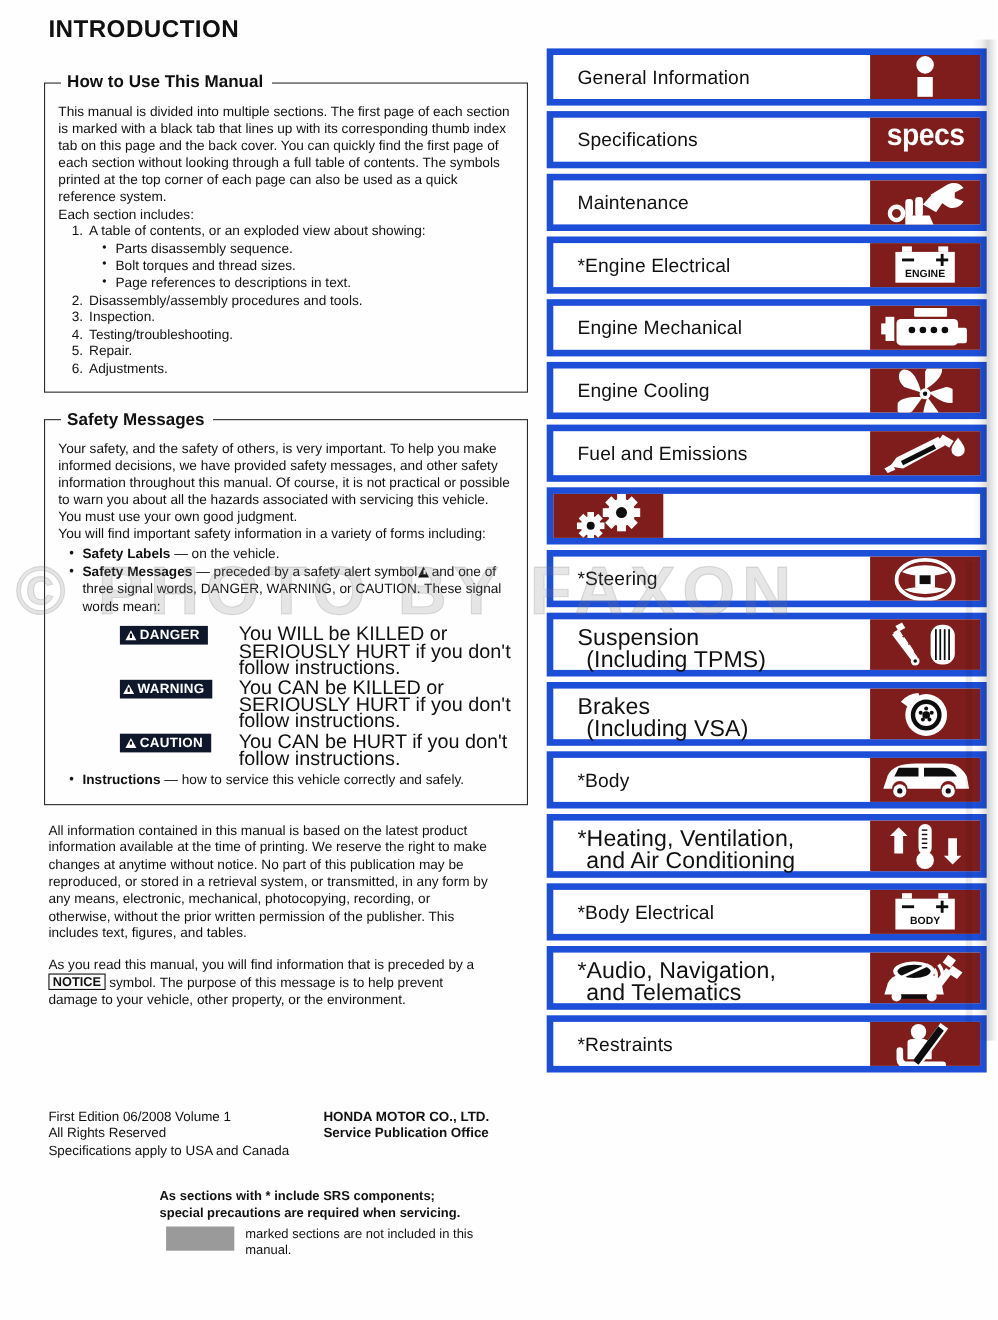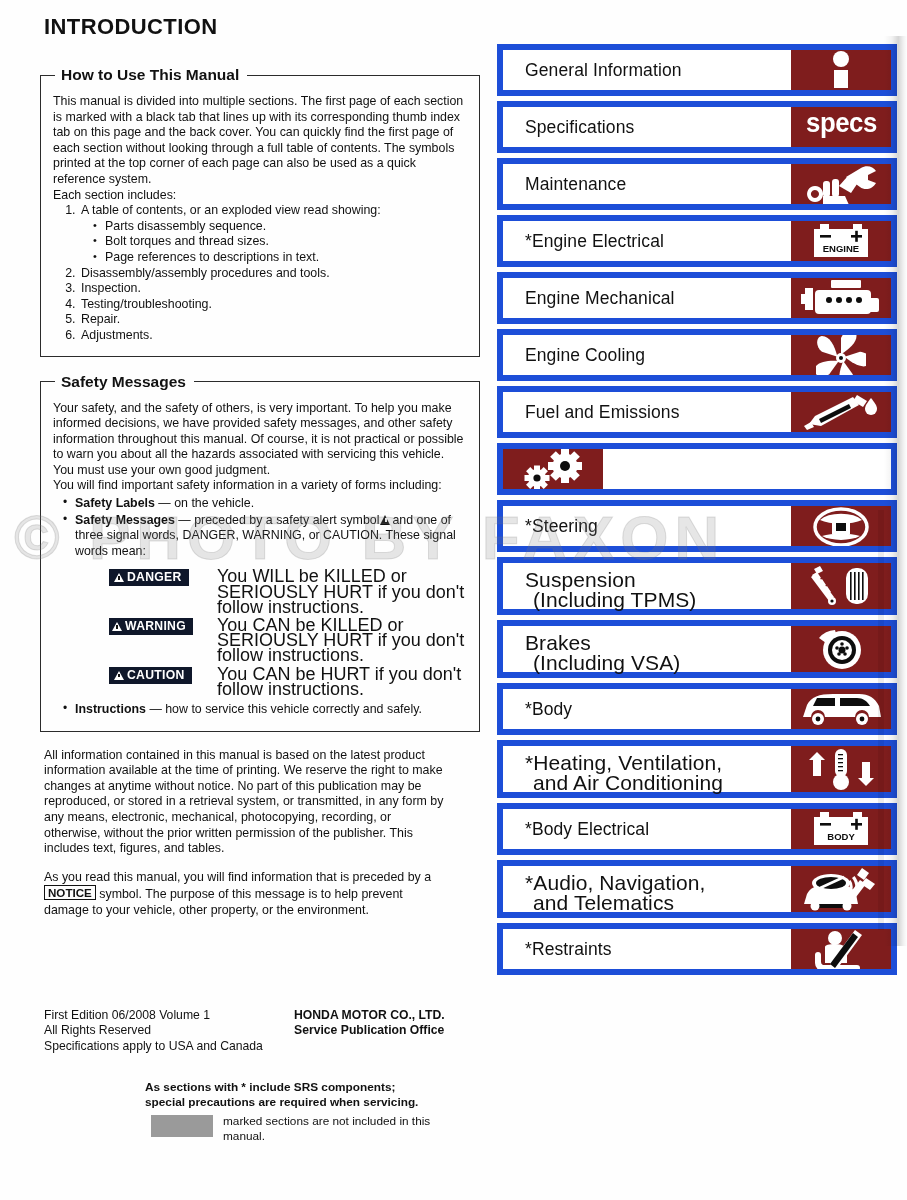--- a/index.html
+++ b/index.html
@@ -165,21 +165,21 @@
 
     <h1 class="page-title">INTRODUCTION</h1>
 
     <fieldset class="box">
       <legend>How to Use This Manual</legend>
       <div class="body-text">
         <p>This manual is divided into multiple sections. The first page of each section is marked with a black tab that lines up with its corresponding thumb index tab on this page and the back cover. You can quickly find the first page of each section without looking through a full table of contents. The symbols printed at the top corner of each page can also be used as a quick reference system.</p>
         <p>Each section includes:</p>
         <ol class="numlist">
           <li>
-            <span>A table of contents, or an exploded view read showing:</span>
+            <span>A table of contents, or an exploded view about showing:</span>
             <ul class="dotlist">
               <li>Parts disassembly sequence.</li>
               <li>Bolt torques and thread sizes.</li>
               <li>Page references to descriptions in text.</li>
             </ul>
           </li>
           <li>Disassembly/assembly procedures and tools.</li>
           <li>Inspection.</li>
           <li>Testing/troubleshooting.</li>
           <li>Repair.</li>

